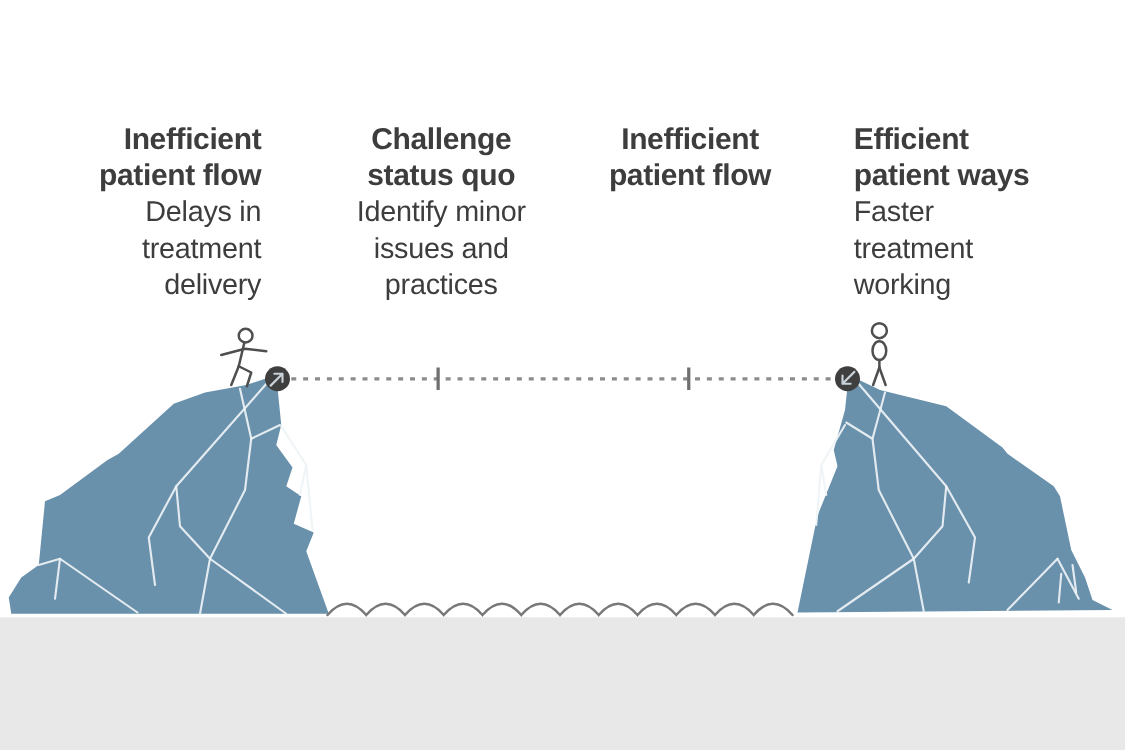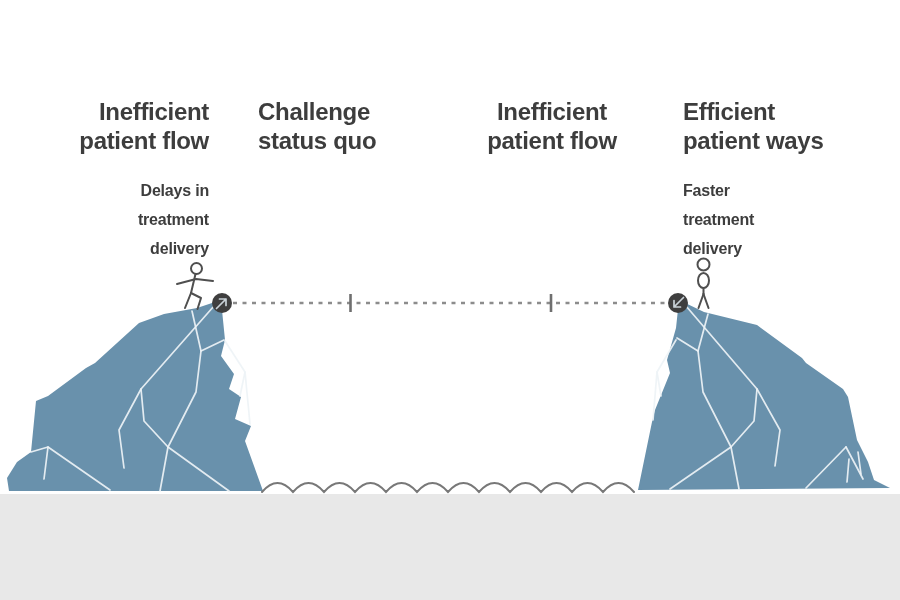--- a/index.html
+++ b/index.html
@@ -31,29 +31,28 @@
     color:var(--text);
   }
   .stage-label .heading{
     font-size:24px;
     line-height:29px;
     font-weight:700;
     letter-spacing:-0.3px;
     white-space:pre-line;
   }
   .stage-label .subtext{
-    font-size:16px;
+    font-size:23px;
     line-height:29px;
-    font-weight:700;
+    font-weight:400;
     letter-spacing:-0.2px;
     white-space:pre-line;
-    margin-top:21px;
   }
   .align-right{left:19px;text-align:right;}
-  .align-center-2{left:258px;text-align:left;}
+  .align-center-2{left:258px;text-align:center;}
   .align-center-3{left:457px;text-align:center;}
   .align-left{left:683px;text-align:left;}
   svg.scene{position:absolute;left:0;top:0;}
   .cliff{fill:var(--cliff);stroke:none;}
   .facet{fill:none;stroke:var(--facet);stroke-width:1.7;stroke-linejoin:round;stroke-linecap:round;opacity:0.92;}
   .rope{stroke:var(--rope);stroke-width:2.6;stroke-dasharray:4 5.5;fill:none;}
   .rope-tick{stroke:var(--tick);stroke-width:2.6;fill:none;}
   .wave{fill:none;stroke:var(--wave);stroke-width:2;stroke-linecap:round;}
   .figure{fill:none;stroke:var(--figure);stroke-width:2;stroke-linecap:round;stroke-linejoin:round;}
   .anchor{fill:var(--anchor);stroke:none;}
@@ -67,31 +66,34 @@
   <div class="stage-label align-right">
     <div class="heading">Inefficient
 patient flow</div>
     <div class="subtext">Delays in
 treatment
 delivery</div>
   </div>
   <div class="stage-label align-center-2">
     <div class="heading">Challenge
 status quo</div>
+    <div class="subtext">Identify minor
+issues and
+practices</div>
   </div>
   <div class="stage-label align-center-3">
     <div class="heading">Inefficient
 patient flow</div>
   </div>
   <div class="stage-label align-left">
     <div class="heading">Efficient
 patient ways</div>
     <div class="subtext">Faster
 treatment
-delivery</div>
+working</div>
   </div>
 
   <svg class="scene" width="900" height="600" viewBox="0 0 900 600">
 
     <g>
       <path class="cliff" d="M221,300 L225,340 L221,356 L234,374 L229,389 L241,397 L235,419 L251,426 L245,441 L263,491
                              L9,491 L7,478 L17,462 L31,452 L36,401 L48,396 L86,368 L95,363 L139,323 L164,314 L197,308 Z"></path>
       <g>
         <path class="facet" d="M214,306 L141,389 L144,421 L168,447 L160,491"></path>
         <path class="facet" d="M168,447 L229,491"></path>

